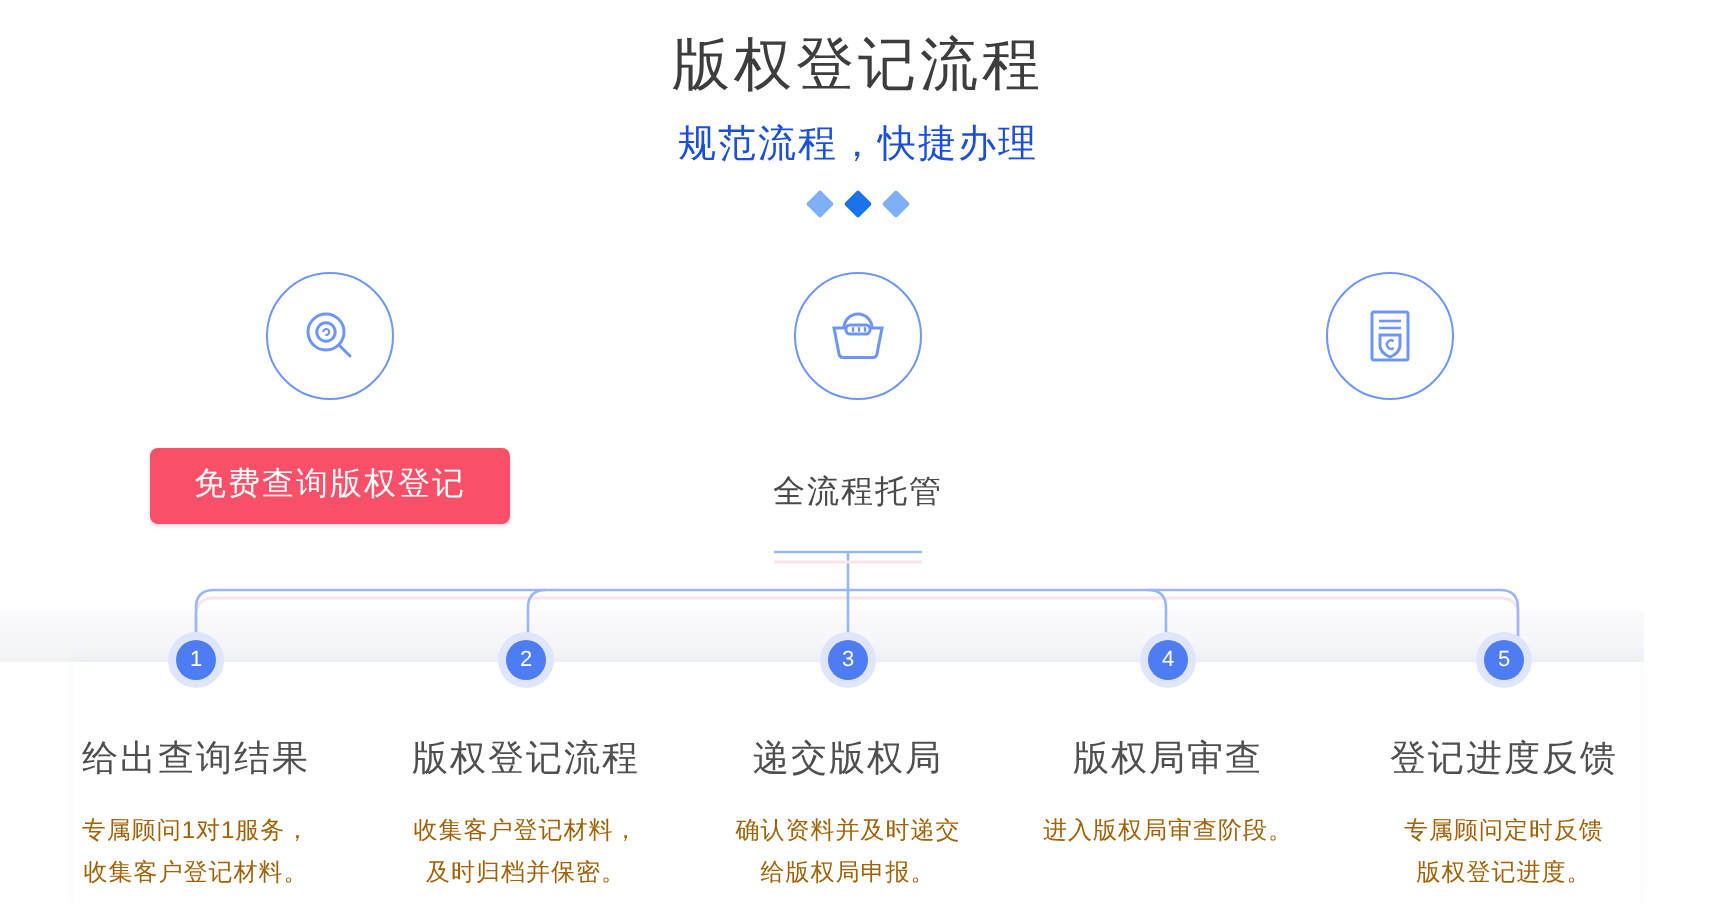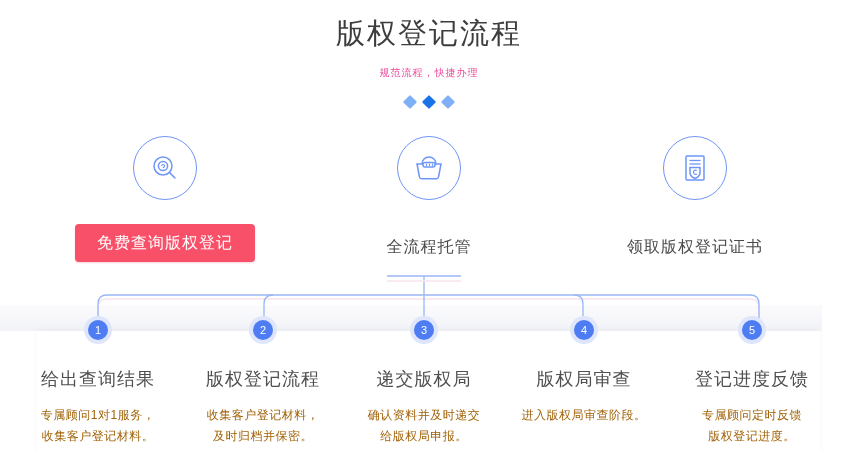--- a/index.html
+++ b/index.html
@@ -30,22 +30,22 @@
   }
   .page-title {
     font-size: 29px;
     color: #3d3d3d;
     letter-spacing: 2px;
     font-weight: 400;
     line-height: 38px;
     margin: 0;
   }
   .page-subtitle {
-    font-size: 10px;
-    color: #ec4899;
+    font-size: 19px;
+    color: #1d4ed8;
     letter-spacing: 1px;
     line-height: 26px;
     margin: 8px 0 0 0;
     font-weight: 400;
   }
   .diamond-row {
     margin-top: 9px;
     display: flex;
     justify-content: center;
     align-items: center;
@@ -275,21 +275,20 @@
     <div class="service s3">
       <div class="icon-circle">
         <svg width="40" height="40" viewBox="0 0 40 40" fill="none" stroke="#6f96f7" stroke-width="1.5">
           <rect x="11" y="8" width="18" height="24" rx="1"></rect>
           <line x1="14.5" y1="12.5" x2="25.5" y2="12.5" stroke-width="1.3"></line>
           <line x1="14.5" y1="16" x2="25.5" y2="16" stroke-width="1.3"></line>
           <path d="M15 19.5 h10 v5.2 c0 3.2 -3 4.9 -5 5.8 c-2 -0.9 -5 -2.6 -5 -5.8 z"></path>
           <path d="M21.8 22.6 a2.1 2.1 0 1 0 0 3.4" stroke-width="1.2"></path>
         </svg>
       </div>
-      <div class="service-label">领取版权登记证书</div>
     </div>
 
   </div>
 
   <div class="steps">
 
     <div class="step p1">
       <div class="badge-wrap">
         <span class="badge-halo"></span>
         <span class="badge">1</span>

